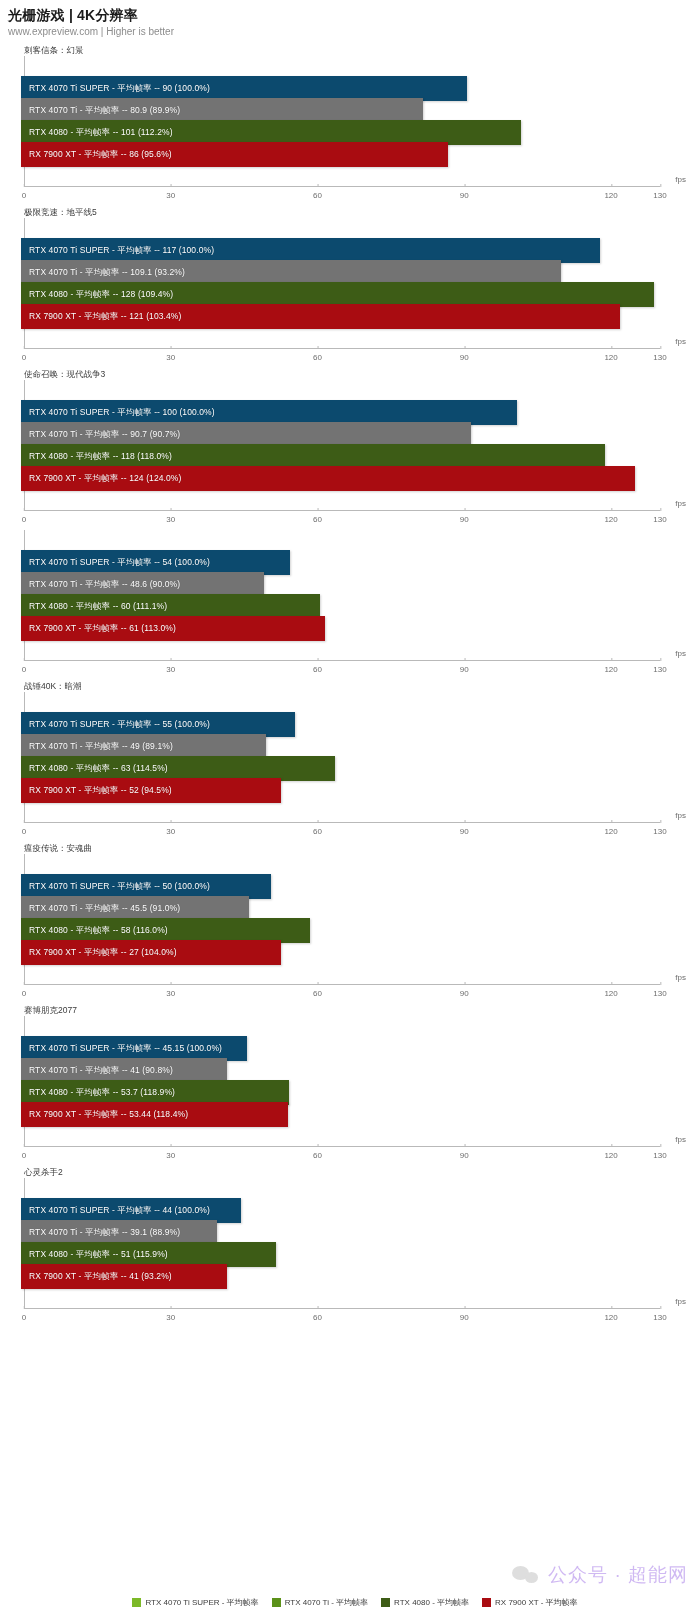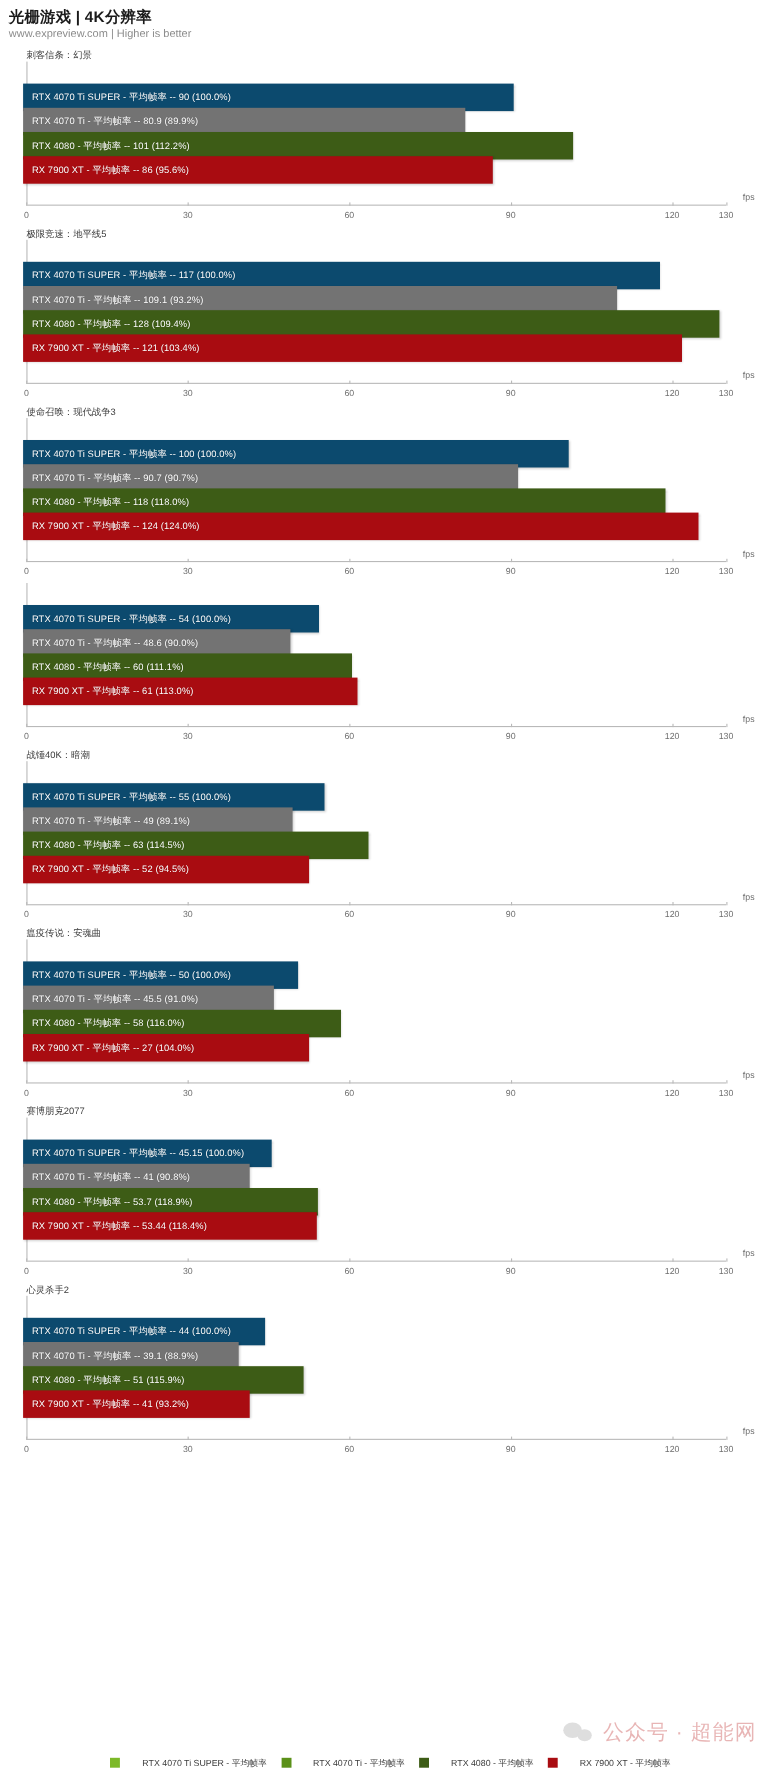--- a/index.html
+++ b/index.html
@@ -120,38 +120,38 @@
     position: absolute;
     left: 0;
     right: 0;
     bottom: 4px;
     display: flex;
     justify-content: center;
     gap: 13px;
     align-items: center;
     padding-left: 10px;
   }
-  .legend-item { display: flex; align-items: center; gap: 20px; }
+  .legend-item { display: flex; align-items: center; gap: 4px; }
   .legend-swatch { width: 9px; height: 9px; display: inline-block; }
   .legend-text { font-size: 8px; color: #3b3b3b; white-space: nowrap; }
 
   
   .wm-main {
     position: absolute;
     right: 12px;
     bottom: 24px;
     display: flex;
     align-items: center;
     gap: 6px;
     opacity: .32;
     pointer-events: none;
   }
   .wm-text {
     font-size: 19px;
-    color: #b91c1c;
+    color: #6d28d9;
     font-weight: normal;
     letter-spacing: 1px;
   }
   .wm-bubbles { width: 30px; height: 24px; position: relative; }
   .wm-bubbles i {
     position: absolute;
     border-radius: 50%;
     background: #9a9a9a;
     display: block;
   }

